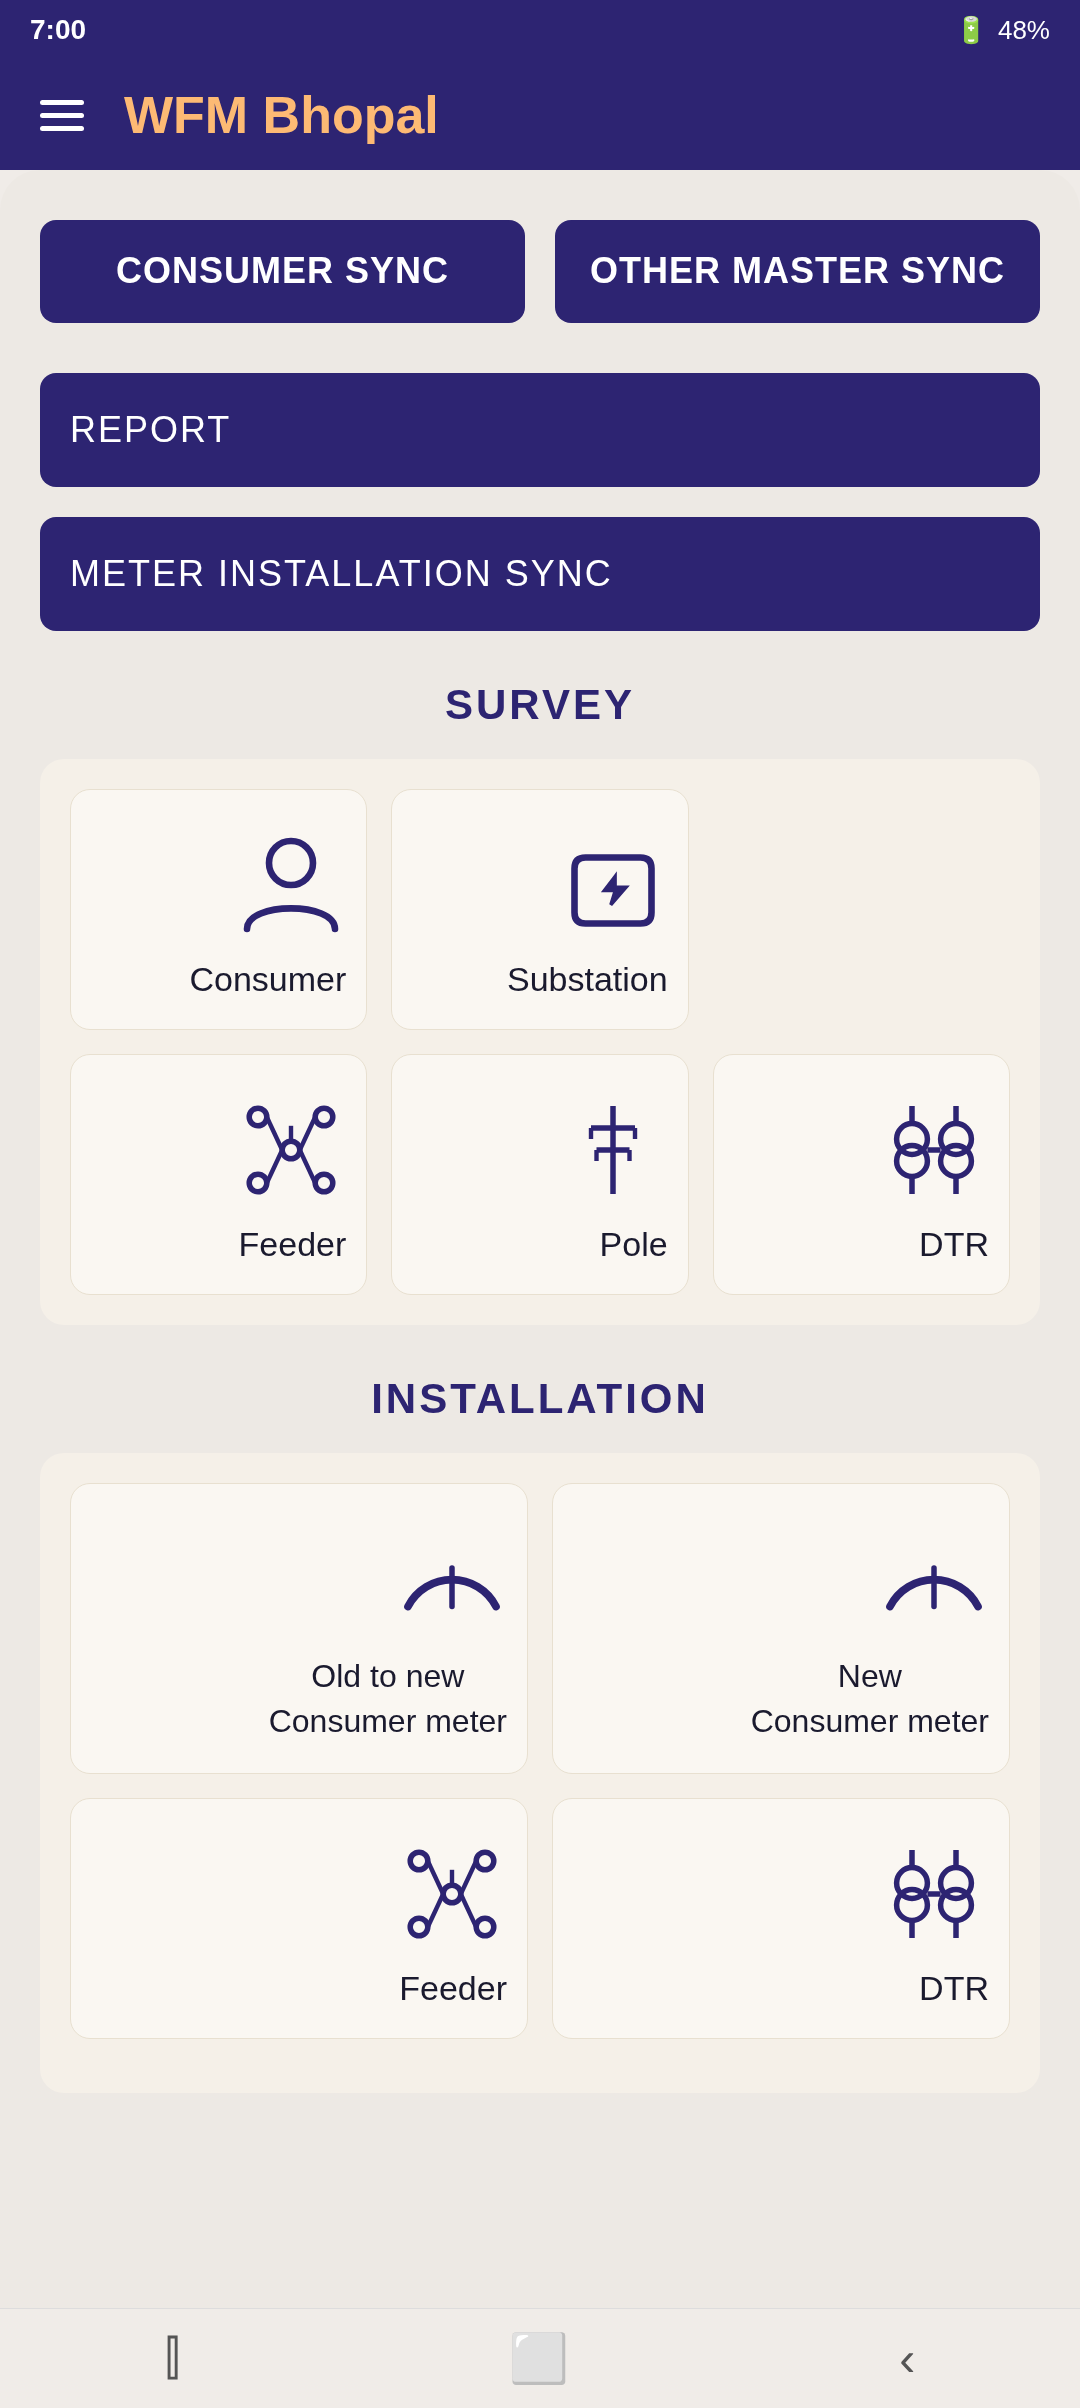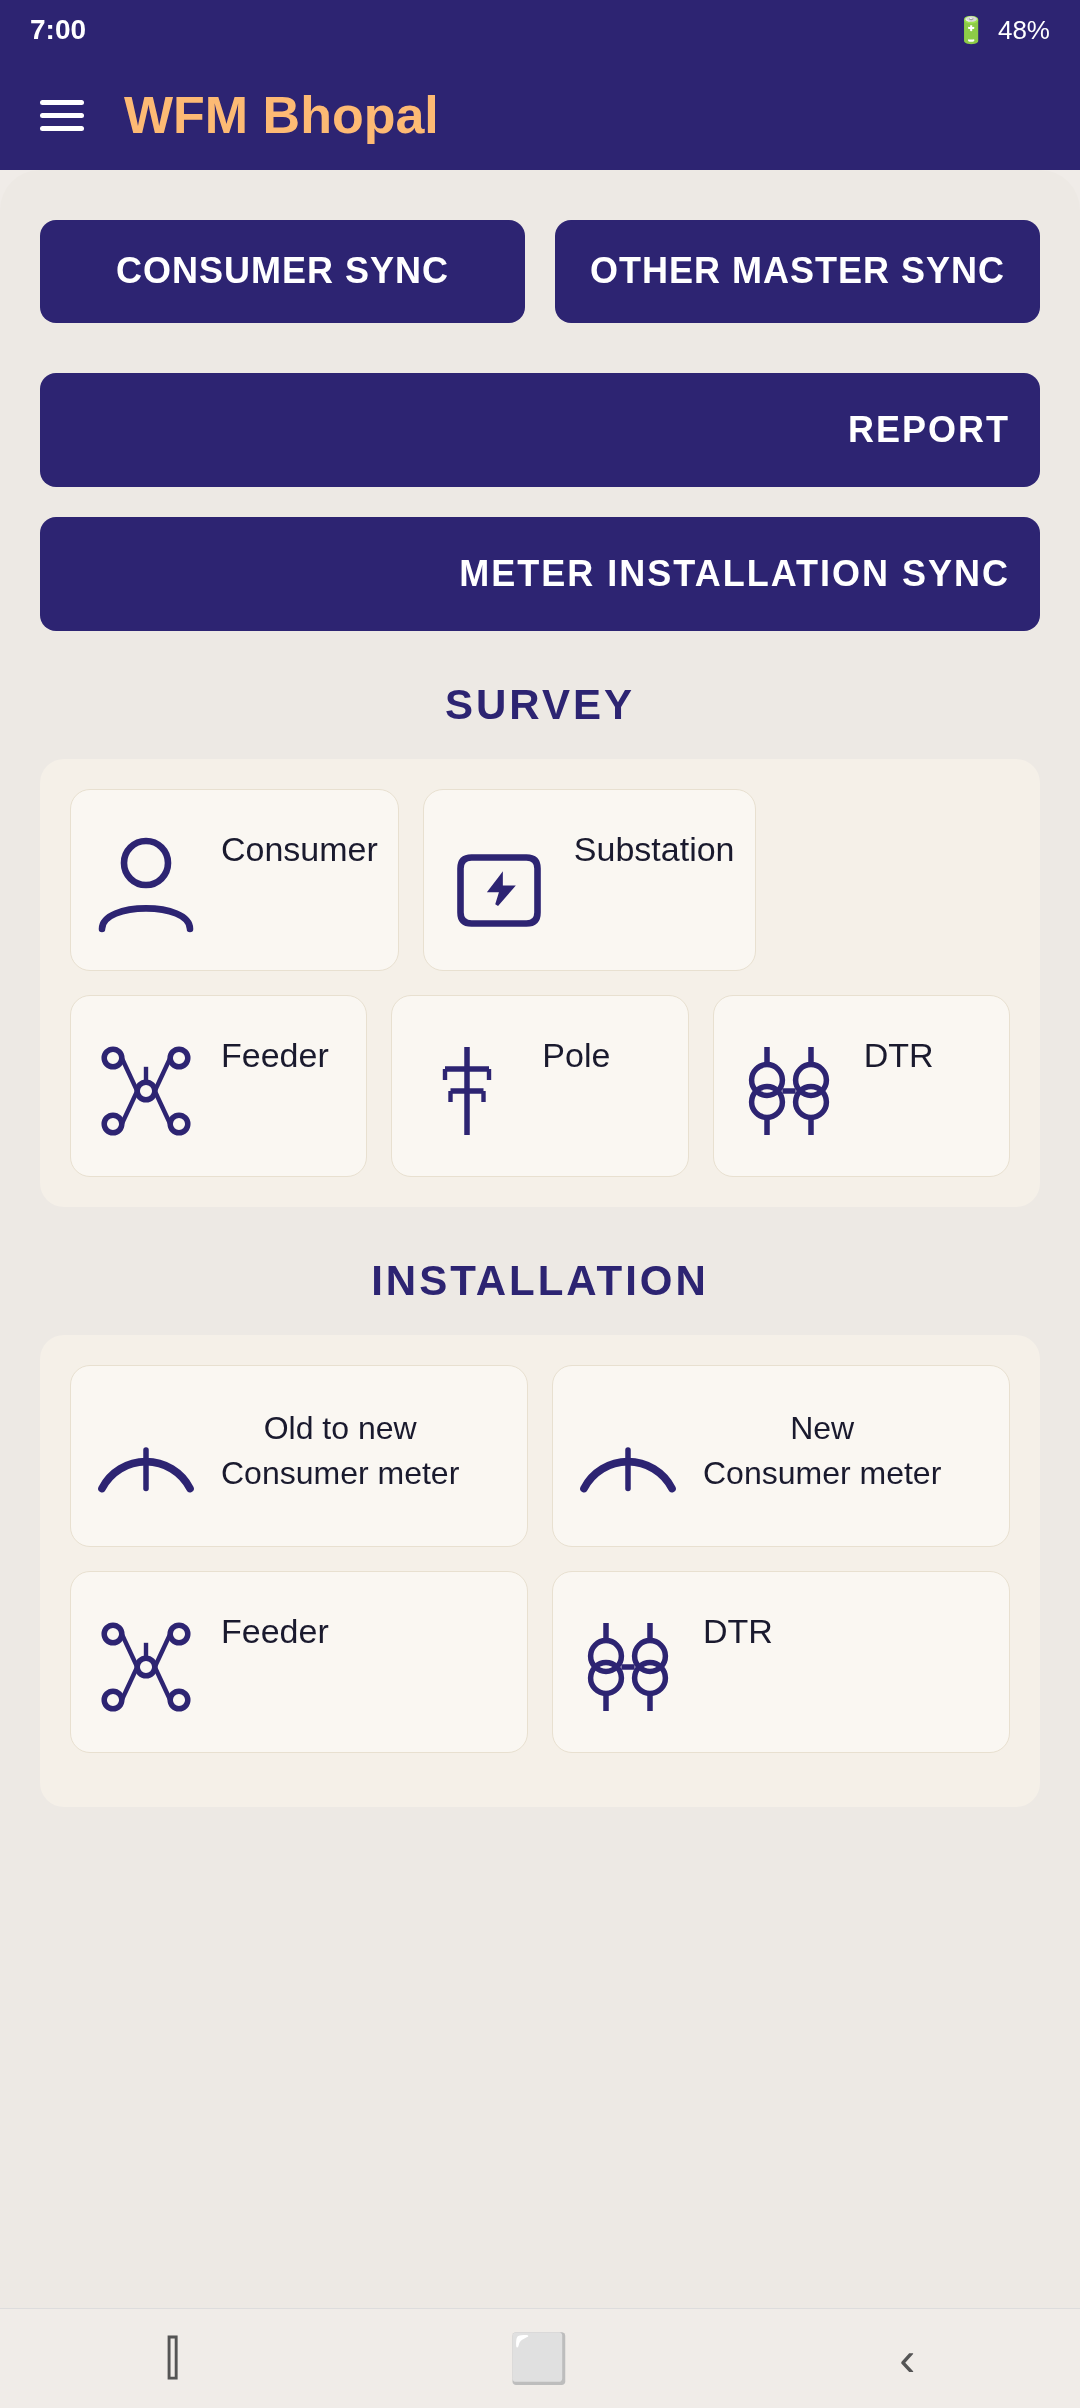--- a/index.html
+++ b/index.html
@@ -75,23 +75,23 @@
       padding: 28px 30px;
       flex: 1;
       line-height: 1.3;
     }
     .btn-full {
       background: #2d2472;
       color: white;
       border: none;
       border-radius: 16px;
       font-size: 36px;
-      font-weight: bold;
+      font-weight: normal;
       letter-spacing: 2px;
-      text-align: right;
+      text-align: left;
       cursor: pointer;
       padding: 36px 30px;
       width: 100%;
       margin-bottom: 30px;
     }
 
     
     .section-title {
       text-align: center;
       font-size: 42px;
@@ -117,21 +117,22 @@
     .grid-3-last {
       display: grid;
       grid-template-columns: repeat(3, 1fr);
       gap: 24px;
     }
     .grid-item {
       background: #faf7f2;
       border-radius: 20px;
       padding: 40px 20px 30px 20px;
       display: flex;
-      align-items: flex-start;
+      flex-direction: column;
+      align-items: flex-end;
       gap: 20px;
       cursor: pointer;
       border: 1px solid #e8e0d0;
     }
     .grid-item-label {
       font-size: 34px;
       color: #1a1a2e;
       font-weight: 500;
       text-align: center;
     }

